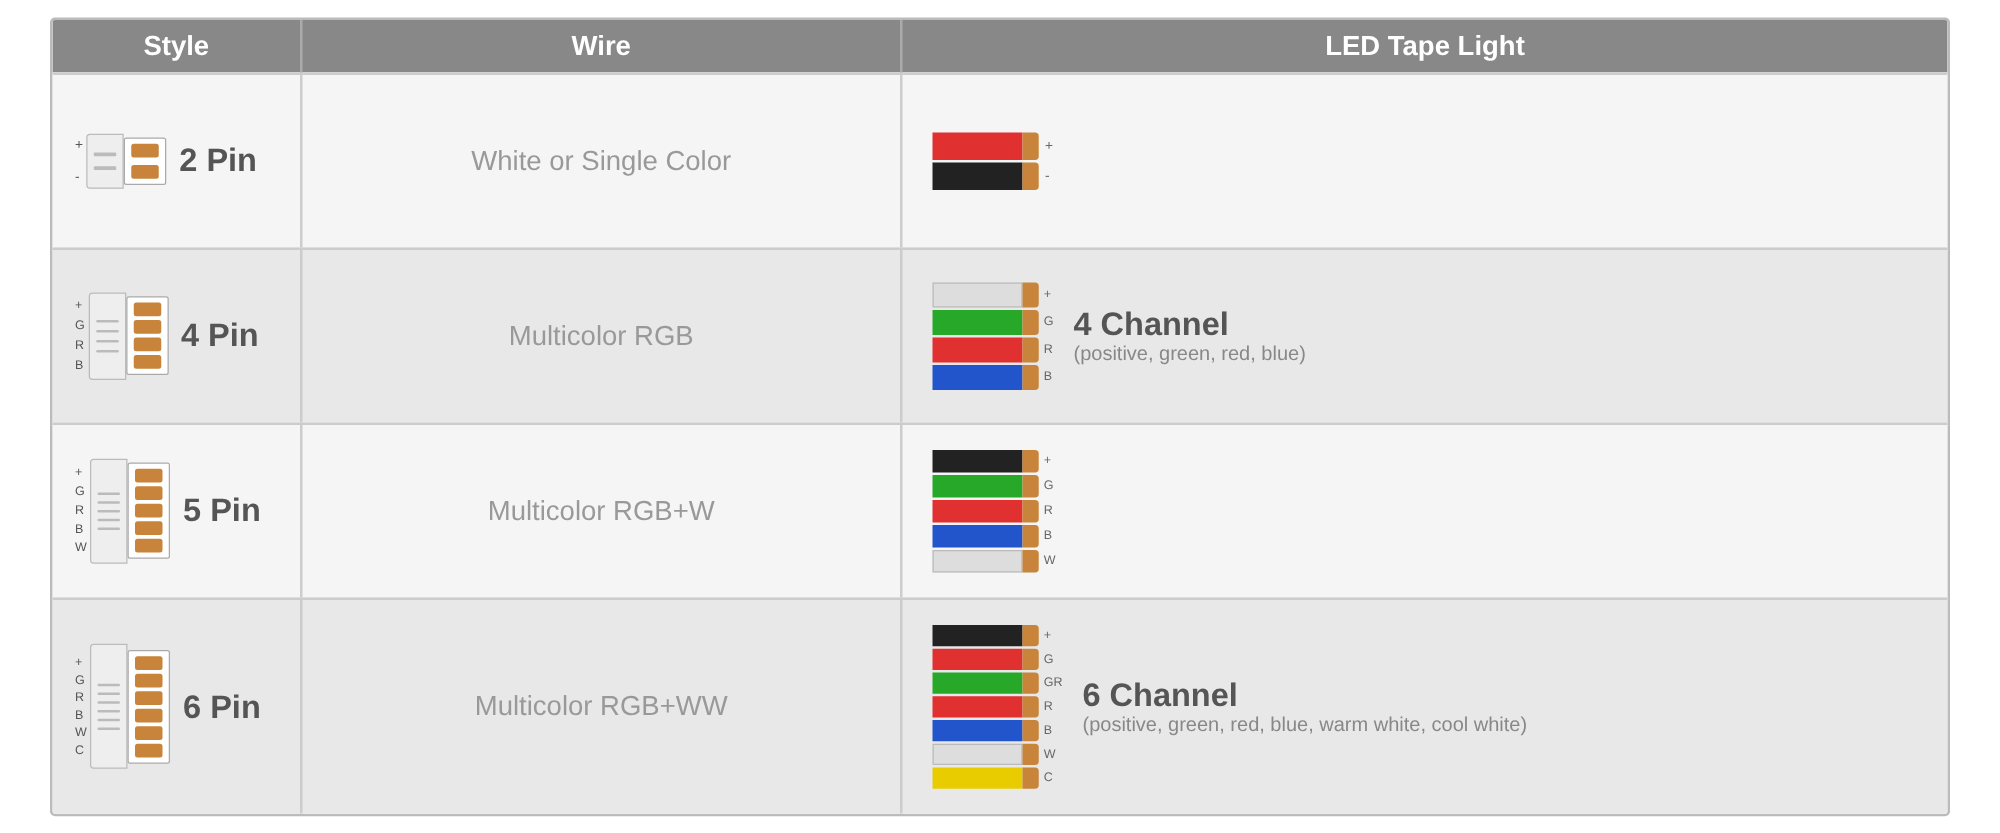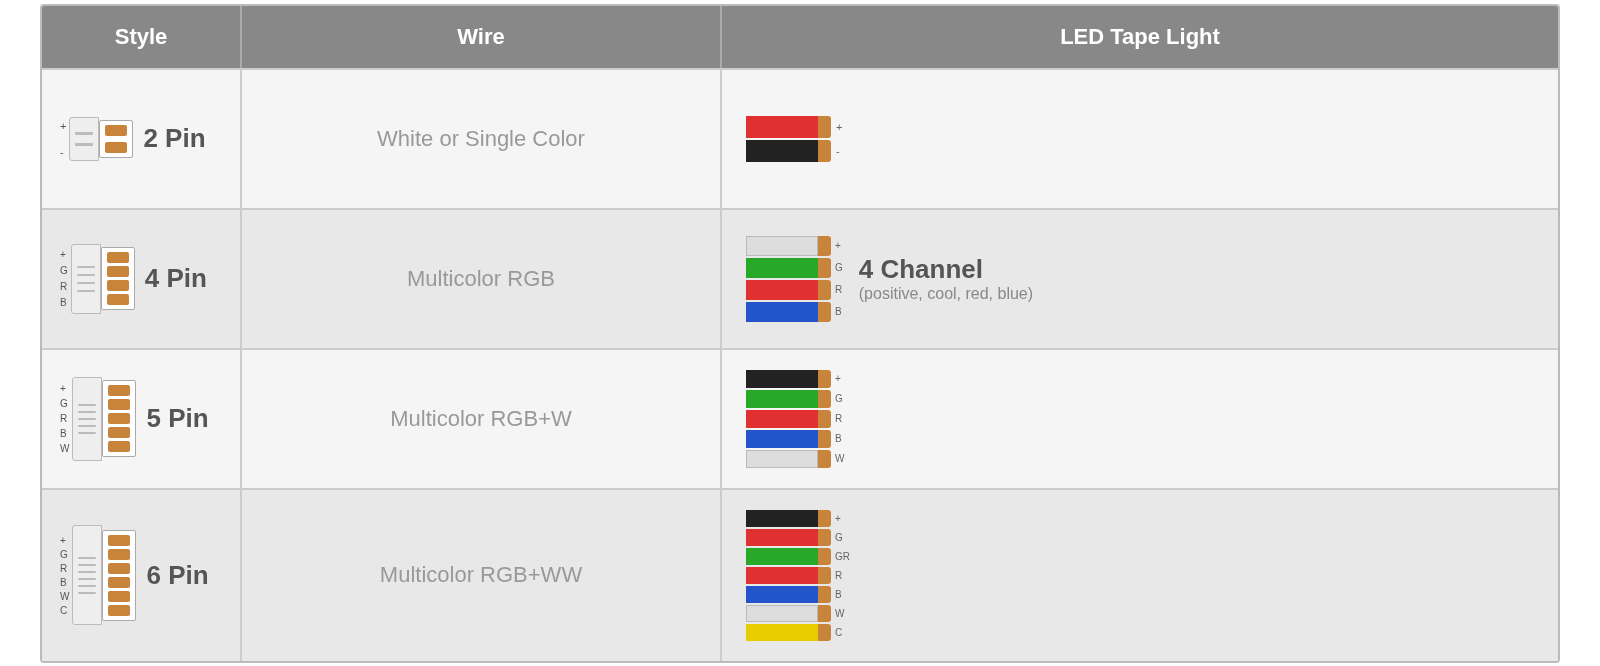--- a/index.html
+++ b/index.html
@@ -17,21 +17,21 @@
       border: 2px solid #bbb;
       border-radius: 4px;
       overflow: hidden;
     }
     .table-header {
       display: grid;
       grid-template-columns: 200px 480px 1fr;
       background: #888;
     }
     .header-cell {
-      padding: 18px 20px;
+      padding: 8px 20px;
       color: #fff;
       font-weight: bold;
       font-size: 22px;
       text-align: center;
       border-right: 2px solid #aaa;
     }
     .header-cell:last-child { border-right: none; }
     .table-row {
       display: grid;
       grid-template-columns: 200px 480px 1fr;
@@ -195,21 +195,21 @@
           <span style="font-size:10px;color:#666;margin-left:4px;">R</span>
         </div>
         <div style="display:flex;flex-direction:row;align-items:center;gap:0;">
           <div style="width:72px;height:20px;background:#2255cc;"></div>
           <div style="width:13px;height:20px;background:#c8843a;border-radius:0 3px 3px 0;"></div>
           <span style="font-size:10px;color:#666;margin-left:4px;">B</span>
         </div>
       </div>
       <div class="channel-info">
         <span class="channel-title">4 Channel</span>
-        <span class="channel-sub">(positive, cool, red, blue)</span>
+        <span class="channel-sub">(positive, green, red, blue)</span>
       </div>
     </div>
   </div>
 
   <div class="table-row odd">
     <div class="cell style-cell">
       <div class="left-connector">
         <div style="display:flex;flex-direction:column;font-size:10px;color:#555;margin-right:3px;gap:4px;">
           <span>+</span>
           <span>G</span>
@@ -336,16 +336,20 @@
           <div style="width:72px;height:17px;background:#ddd;border:1px solid #bbb;"></div>
           <div style="width:13px;height:17px;background:#c8843a;border-radius:0 3px 3px 0;"></div>
           <span style="font-size:10px;color:#666;margin-left:4px;">W</span>
         </div>
         <div style="display:flex;flex-direction:row;align-items:center;gap:0;">
           <div style="width:72px;height:17px;background:#e8cc00;"></div>
           <div style="width:13px;height:17px;background:#c8843a;border-radius:0 3px 3px 0;"></div>
           <span style="font-size:10px;color:#666;margin-left:4px;">C</span>
         </div>
       </div>
+      <div class="channel-info">
+        <span class="channel-title">6 Channel</span>
+        <span class="channel-sub">(positive, green, red, blue, warm white, cool white)</span>
+      </div>
     </div>
   </div>
 
 </div>
 
 </body></html>

